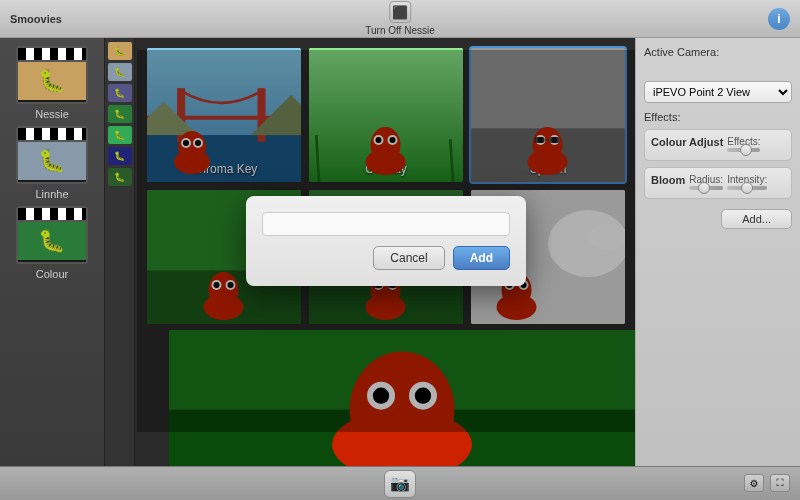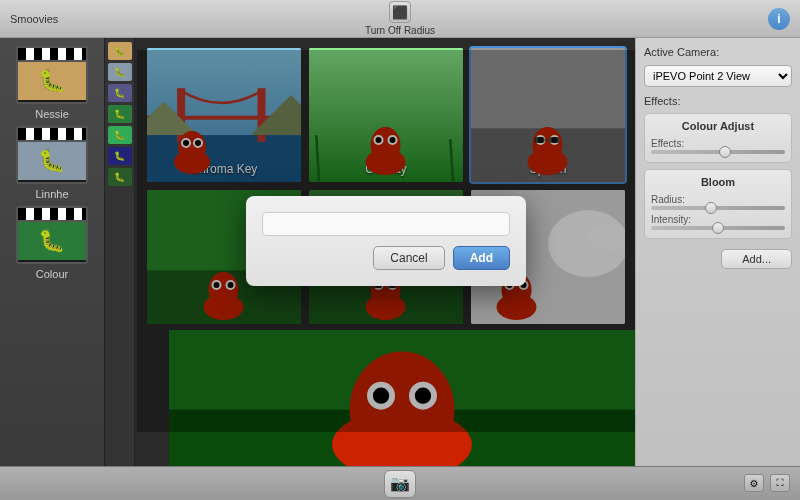--- a/index.html
+++ b/index.html
@@ -21,21 +21,21 @@
       display: flex;
       align-items: center;
       justify-content: space-between;
       padding: 0 10px;
       position: relative;
       z-index: 10;
     }
     #app-title {
       font-size: 11px;
       color: #333;
-      font-weight: 400;
+      font-weight: 700;
     }
     #camera-btn {
       position: absolute;
       left: 50%;
       transform: translateX(-50%);
       display: flex;
       flex-direction: column;
       align-items: center;
       gap: 2px;
       cursor: pointer;
@@ -301,20 +301,21 @@
       color: #333;
     }
     .panel-label {
       font-size: 11px;
       color: #333;
       margin-bottom: 1px;
     }
     .select-wrap {
       position: relative;
       width: 100%;
+      margin-top: 16px;
     }
     .select-wrap select {
       width: 100%;
       height: 22px;
       background: linear-gradient(to bottom, #f8f8f8, #e8e8e8);
       border: 1px solid #aaa;
       border-radius: 4px;
       font-size: 11px;
       padding: 0 4px;
     }
@@ -322,21 +323,21 @@
       font-size: 11px;
       color: #333;
       margin-top: 2px;
     }
     .section-box {
       background: linear-gradient(to bottom, #e8e8e8, #d8d8d8);
       border: 1px solid #bbb;
       border-radius: 5px;
       padding: 6px 6px 8px;
       display: flex;
-      flex-direction: column;
+      flex-direction: row;
       gap: 4px;
     }
     .section-title {
       text-align: center;
       font-size: 11px;
       font-weight: 600;
       color: #333;
       margin-bottom: 2px;
     }
     .slider-row {
@@ -420,21 +421,21 @@
       cursor: pointer;
     }
   </style>
 </head>
 <body>
 
 <div id="top-bar">
   <span id="app-title">Smoovies</span>
   <div id="camera-btn">
     <div class="camera-icon-wrap">⬛</div>
-    <span id="camera-label">Turn Off Radius</span>
+    <span id="camera-label">Turn Off Nessie</span>
   </div>
   <div id="inspector-btn">
     <span>i</span>
   </div>
 </div>
 
 <div id="main-layout">
 
   <div id="sidebar">
 

